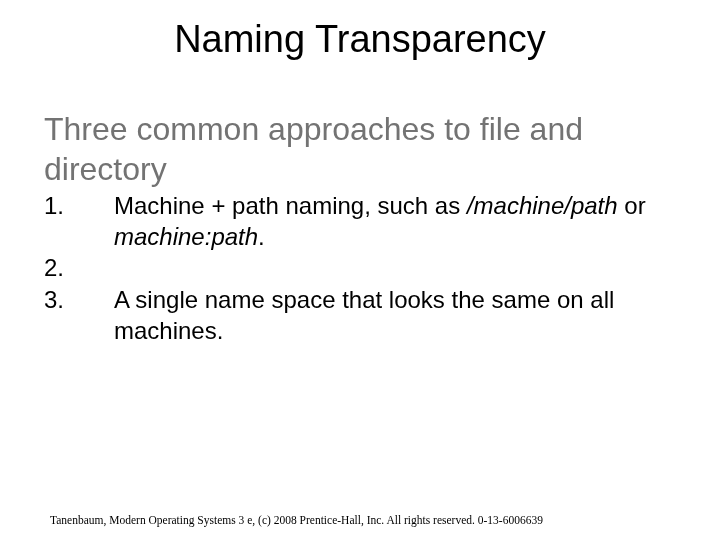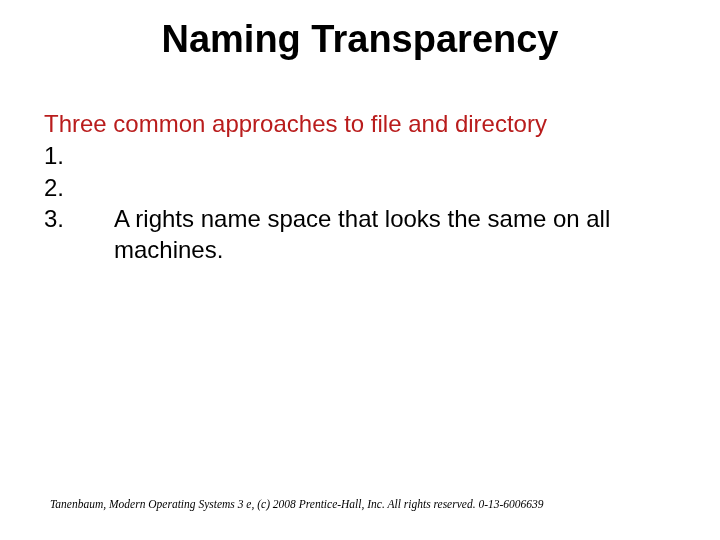--- a/index.html
+++ b/index.html
@@ -17,27 +17,27 @@
     }
     .slide {
       width: 100%;
       height: 100%;
       padding: 18px 40px 0 40px;
       position: relative;
     }
     .title {
       text-align: center;
       font-size: 38px;
-      font-weight: 700;
+      font-weight: 400;
       color: #000000;
       margin-bottom: 48px;
     }
     .intro {
-      font-size: 24px;
-      color: #b91c1c;
+      font-size: 32px;
+      color: #737373;
       line-height: 1.25;
       margin-bottom: 2px;
       padding-left: 4px;
     }
     .intro-line2 {
       padding-left: 74px;
     }
     .list {
       padding-left: 4px;
     }
@@ -53,43 +53,45 @@
       flex-shrink: 0;
     }
     .list-text {
       flex: 1;
     }
     .italic {
       font-style: italic;
     }
     .footer {
       position: absolute;
-      bottom: 30px;
+      bottom: 14px;
       left: 50px;
       font-size: 11.5px;
       color: #000000;
       font-family: "Times New Roman", Times, serif;
-      font-style: italic;
     }
   </style>
 </head>
 <body>
 
 <div class="slide">
   <h1 class="title">Naming Transparency</h1>
 
   <div class="intro">Three common approaches to file and directory</div>
 
   <div class="list">
     <div class="list-item">
       <div class="list-num">1.</div>
+      <div class="list-text">
+        <span>Machine + path naming, such as </span><span class="italic">/machine/path</span><span> or </span><span class="italic">machine:path</span><span>.</span>
+      </div>
     </div>
     <div class="list-item">
       <div class="list-num">2.</div>
     </div>
     <div class="list-item">
       <div class="list-num">3.</div>
-      <div class="list-text">A rights name space that looks the same on all machines.</div>
+      <div class="list-text">A single name space that looks the same on all machines.</div>
     </div>
   </div>
 
   <div class="footer">Tanenbaum, Modern Operating Systems 3 e, (c) 2008 Prentice-Hall, Inc. All rights reserved. 0-13-6006639</div>
 </div>
 
 </body></html>

